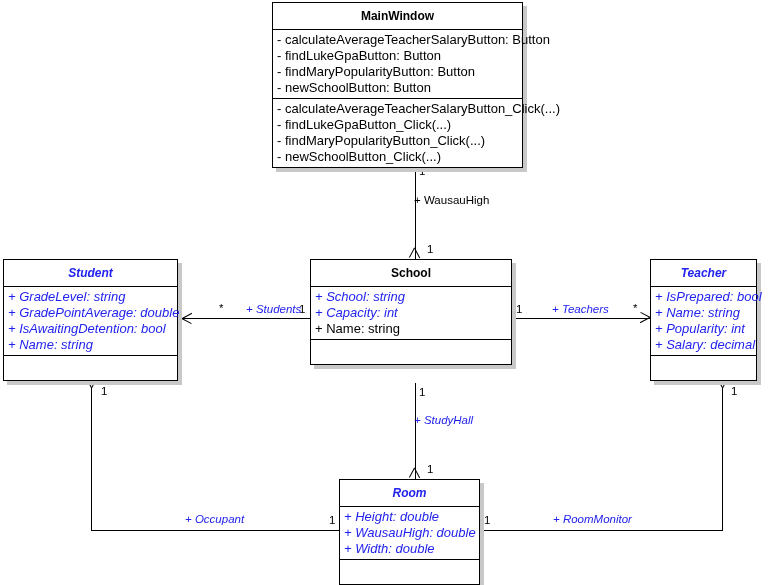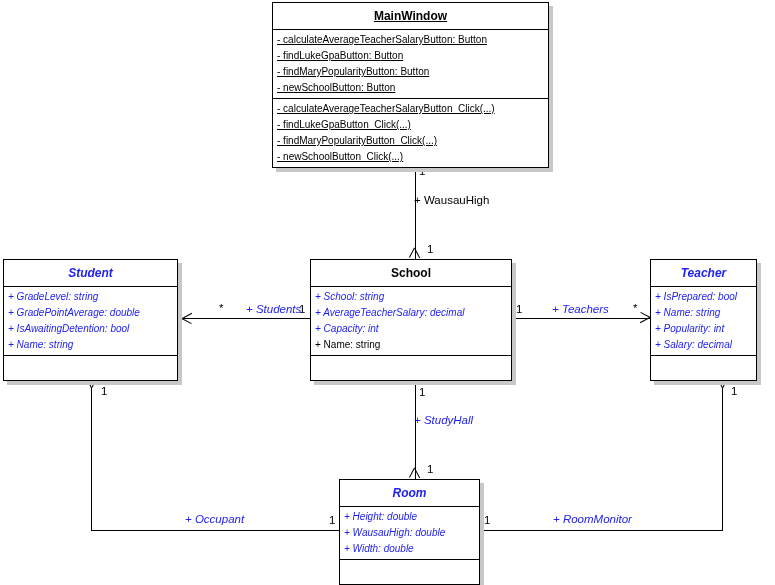--- a/index.html
+++ b/index.html
@@ -37,21 +37,21 @@
   }
   .cls-title.abstractish {
     color: #2222ee;
     font-style: italic;
   }
   .compartment {
     border-top: 1px solid #000000;
     padding: 2px 0 2px 0;
   }
   .member {
-    font-size: 10px;
+    font-size: 13px;
     line-height: 16px;
     padding: 0 3px 0 4px;
     white-space: nowrap;
     color: #000000;
   }
   .member.blue {
     color: #2222ee;
     font-style: italic;
   }
   .compartment.empty {
@@ -112,21 +112,21 @@
   .assoc-label.black {
     color: #000000;
     font-style: normal;
   }
 </style>
 </head>
 <body>
 
 <div id="canvas">
 
-  <div class="uml-class" style="left:272px; top:2px; width:277px;text-decoration:underline;">
+  <div class="uml-class" style="left:272px; top:2px; width:251px;">
     <div class="cls-title">MainWindow</div>
     <div class="compartment">
       <div class="member">- calculateAverageTeacherSalaryButton: Button</div>
       <div class="member">- findLukeGpaButton: Button</div>
       <div class="member">- findMaryPopularityButton: Button</div>
       <div class="member">- newSchoolButton: Button</div>
     </div>
     <div class="compartment">
       <div class="member">- calculateAverageTeacherSalaryButton_Click(...)</div>
       <div class="member">- findLukeGpaButton_Click(...)</div>
@@ -143,21 +143,20 @@
       <div class="member blue">+ IsAwaitingDetention: bool</div>
       <div class="member blue">+ Name: string</div>
     </div>
     <div class="compartment empty"></div>
   </div>
 
   <div class="uml-class" style="left:310px; top:259px; width:202px;">
     <div class="cls-title">School</div>
     <div class="compartment">
       <div class="member blue">+ School: string</div>
-      <div class="member blue">+ AverageTeacherSalary: decimal</div>
       <div class="member blue">+ Capacity: int</div>
       <div class="member">+ Name: string</div>
     </div>
     <div class="compartment empty"></div>
   </div>
 
   <div class="uml-class" style="left:650px; top:259px; width:107px;">
     <div class="cls-title abstractish">Teacher</div>
     <div class="compartment">
       <div class="member blue">+ IsPrepared: bool</div>

